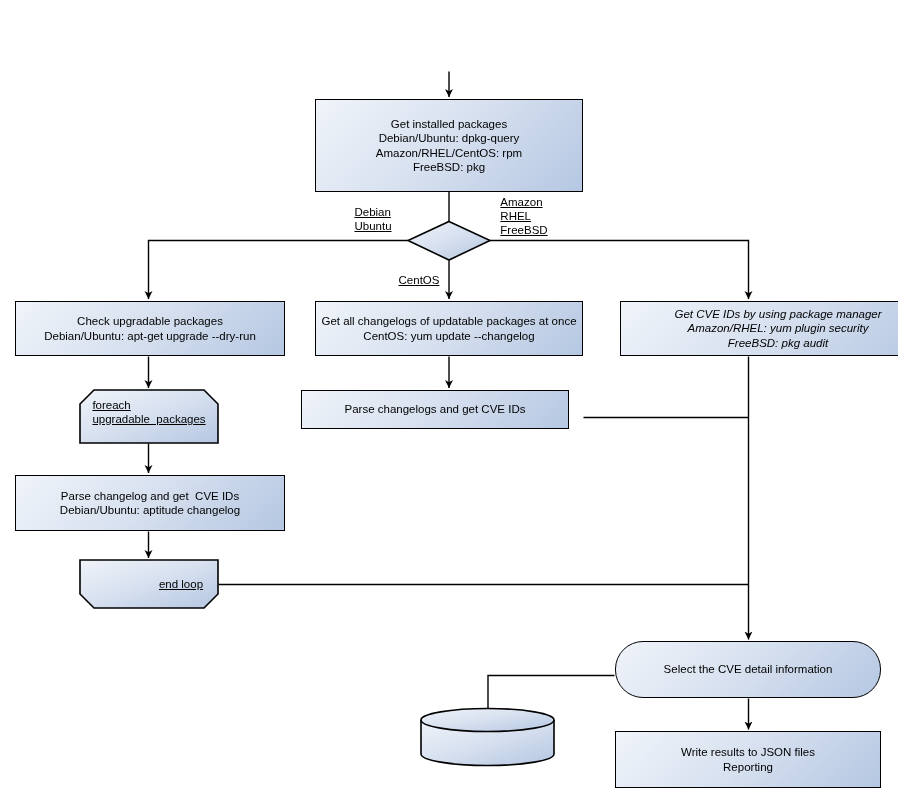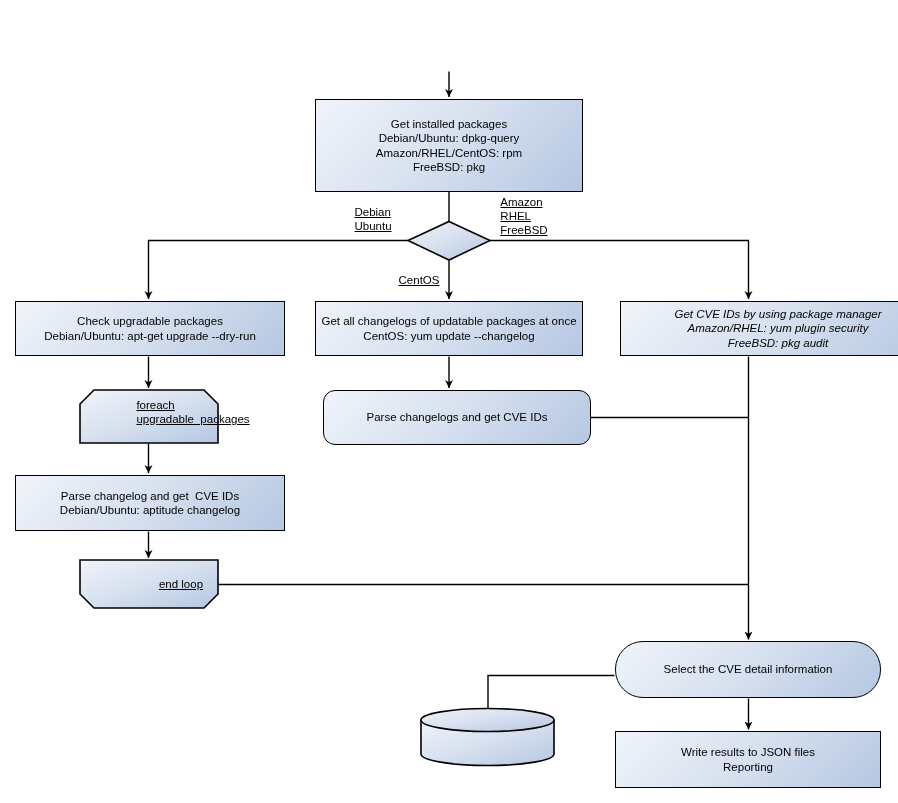--- a/index.html
+++ b/index.html
@@ -71,31 +71,31 @@
   <div class="node" style="left:15px;top:301px;width:270px;height:55px;">Check upgradable packages
 Debian/Ubuntu: apt-get upgrade --dry-run</div>
 
   <div class="node" style="left:315px;top:301px;width:268px;height:55px;">Get all changelogs of updatable packages at once
 CentOS: yum update --changelog</div>
 
   <div class="node" style="left:620px;top:301px;width:316px;height:55px;font-style:italic;">Get CVE IDs by using package manager
 Amazon/RHEL: yum plugin security
 FreeBSD: pkg audit</div>
 
-  <div class="node" style="left:323px;top:390px;width:268px;height:55px;border-radius:12px;">Parse changelogs and get CVE IDs</div>
+  <div class="node" style="left:301px;top:390px;width:268px;height:39px;">Parse changelogs and get CVE IDs</div>
 
   <div class="node" style="left:15px;top:475px;width:270px;height:56px;">Parse changelog and get  CVE IDs
 Debian/Ubuntu: aptitude changelog</div>
 
   <div class="node" style="left:615px;top:641px;width:266px;height:57px;border-radius:28px;">Select the CVE detail information</div>
 
   <div class="node" style="left:615px;top:731px;width:266px;height:57px;">Write results to JSON files
 Reporting</div>
 
-  <div class="lbl" style="left:80px;top:390px;width:138px;height:44px;padding-left:44px;">foreach
+  <div class="lbl" style="left:80px;top:390px;width:138px;height:44px;">foreach
 upgradable  packages</div>
 
   <div class="lbl" style="left:80px;top:560px;width:138px;height:48px;padding-left:32px;">end loop</div>
 
 
   <div class="lbl" style="left:323px;top:204px;width:100px;height:30px;">Debian
 Ubuntu</div>
 
   <div class="lbl" style="left:474px;top:194px;width:100px;height:44px;line-height:14px;">Amazon
 RHEL

